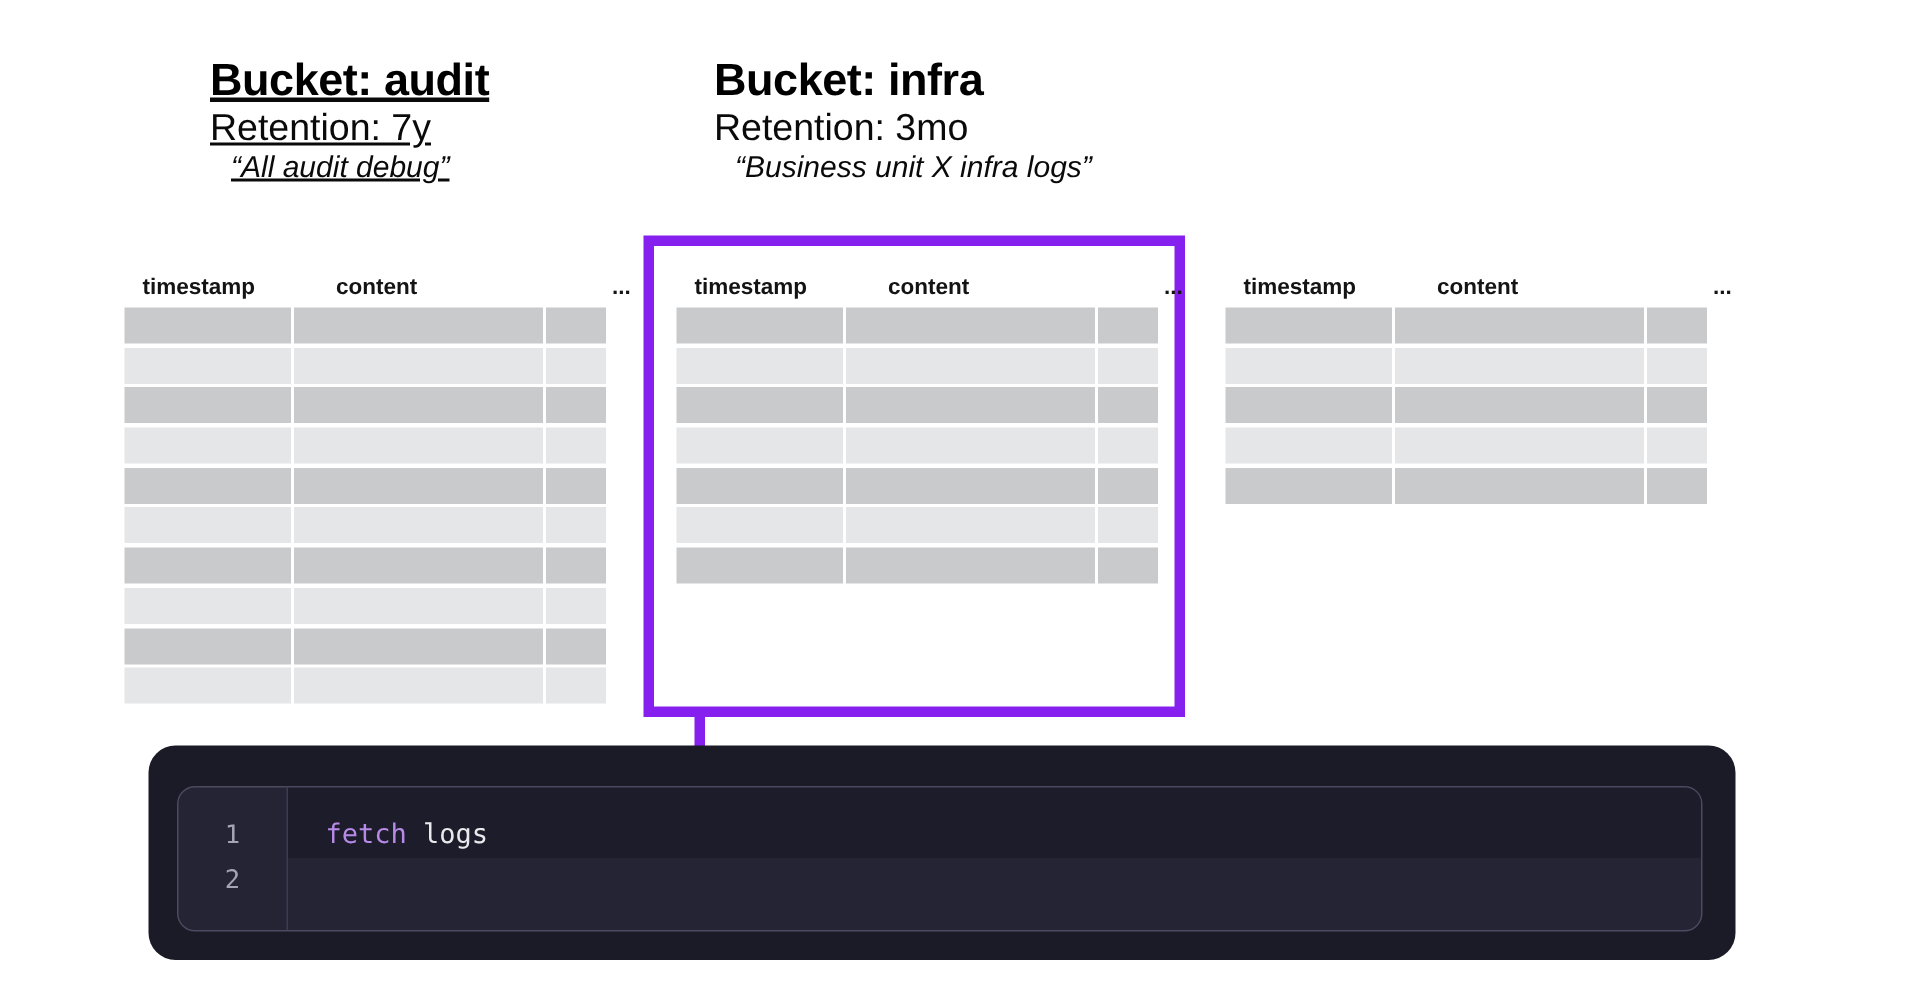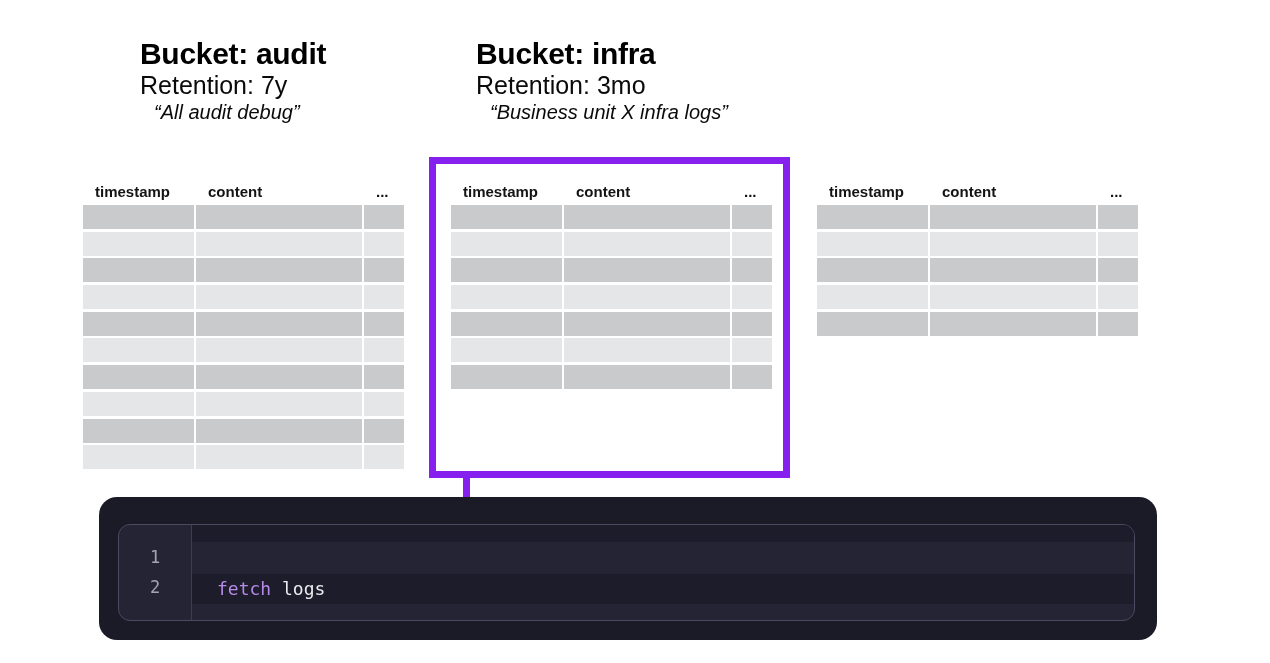--- a/index.html
+++ b/index.html
@@ -8,21 +8,21 @@
     overflow:hidden;font-family:"Liberation Sans",sans-serif;color:#0a0a0a;
   }
   
   .bucket-header{position:absolute;top:36px;}
   .b-title{font-size:30px;font-weight:700;line-height:36px;letter-spacing:-0.3px;color:#000;}
   .b-ret{font-size:25px;line-height:27px;color:#0a0a0a;}
   .b-quote{font-size:20px;font-style:italic;line-height:27px;color:#0a0a0a;padding-left:14px;}
   
   .log-table{position:absolute;top:177px;width:321px;}
   .lt-head{
-    display:grid;grid-template-columns:111px 166px 40px;column-gap:2px;
+    display:grid;grid-template-columns:111px 166px 40px;column-gap:18px;
     height:28px;align-items:center;font-size:15px;font-weight:700;color:#141414;
   }
   .lt-hcell{padding-left:12px;}
   .lt-body{display:flex;flex-direction:column;gap:2.7px;}
   .lt-row{display:grid;grid-template-columns:111px 166px 40px;column-gap:2px;height:24px;}
   .lt-row>span{display:block;height:100%;}
   .r-dark>span{background:var(--rowdark,#c9cacb);}
   .r-light>span{background:var(--rowlight,#e5e6e7);}
   
   .highlight-frame{
@@ -41,40 +41,40 @@
   .code-editor{
     position:absolute;left:19px;top:27px;width:1017px;height:97px;
     border:1.5px solid #4a4a60;border-radius:12px;background:#242434;
     display:flex;overflow:hidden;box-sizing:border-box;
   }
   .gutter{width:73px;flex:none;border-right:1.5px solid #3c3c54;padding-top:17px;box-sizing:border-box;}
   .gutter .ln{
     height:30px;line-height:30px;text-align:center;
     font-family:"DejaVu Sans Mono",monospace;font-size:17px;color:#a4a4b4;
   }
-  .code-area{flex:1;display:flex;flex-direction:column;background:transparent;gap:32px;}
+  .code-area{flex:1;display:flex;flex-direction:column;background:transparent;}
   .code-pad{height:17px;background:var(--codebg,#1c1c2a);}
   .code-line{
     height:30px;line-height:30px;background:var(--codebg,#1c1c2a);
     font-family:"DejaVu Sans Mono",monospace;font-size:18px;
     padding-left:25px;white-space:pre;box-sizing:border-box;color:var(--plain,#eaeaee);
   }
   .code-line.active{
     border-top:1px solid #3c3c54;border-bottom:1px solid #3c3c54;background:#21212f;
   }
   .tk-keyword{color:var(--kw,#b88ae8);}
   .tk-string{color:var(--str,#6cc9b9);}
   .tk-plain{color:var(--plain,#eaeaee);}
 </style>
 </head>
 <body>
 
 <div class="canvas">
 
-  <div class="bucket-header" style="left:140px;">
+  <div class="bucket-header" style="left:140px;text-decoration:underline;">
     <div class="b-title">Bucket: audit</div>
     <div class="b-ret">Retention: 7y</div>
     <div class="b-quote">“All audit debug”</div>
   </div>
   <div class="bucket-header" style="left:476px;">
     <div class="b-title">Bucket: infra</div>
     <div class="b-ret">Retention: 3mo</div>
     <div class="b-quote">“Business unit X infra logs”</div>
   </div>
 

